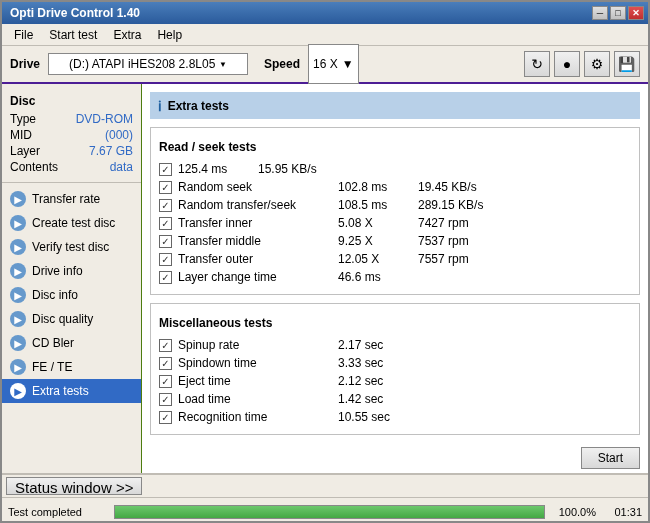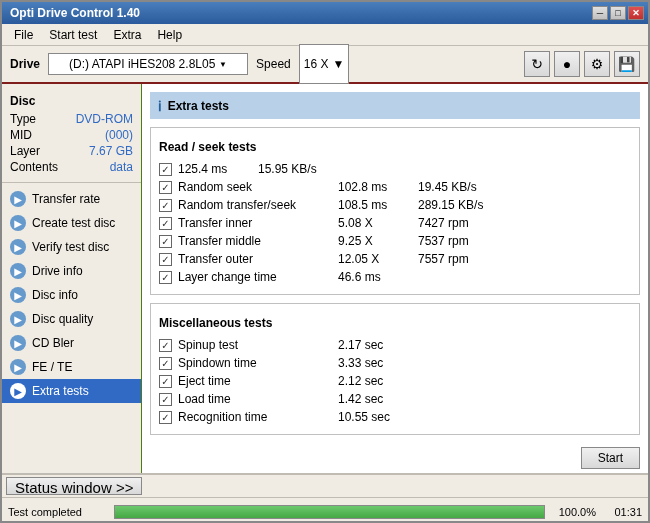--- a/index.html
+++ b/index.html
@@ -45,35 +45,35 @@
     }
 
     
     .drive-bar {
       background: #f0ece4;
       height: 38px;
       display: flex;
       align-items: center;
       padding: 0 8px;
       gap: 8px;
-      border-bottom: 2px solid #7f1d1d;
+      border-bottom: 2px solid #4c1d95;
     }
     .drive-label { font-weight: bold; font-size: 12px; }
     .drive-select {
       background: white;
       border: 1px solid #888;
       height: 22px;
       padding: 0 20px;
       font-size: 11px;
       display: flex; align-items: center; justify-content: space-between;
       min-width: 200px;
       cursor: pointer;
     }
     .drive-select-arrow { font-size: 8px; }
-    .speed-label { font-weight: normal; }
+    .speed-label { font-weight: bold; margin-left: 8px; }
     .speed-select {
       background: white;
       border: 1px solid #888;
       height: 40px;
       padding: 0 4px;
       font-size: 11px;
       display: flex; align-items: center; gap: 4px;
       cursor: pointer;
     }
     .drive-icons { display: flex; gap: 4px; margin-left: auto; }
@@ -377,21 +377,21 @@
         <span class="test-name">Layer change time</span>
         <span class="test-val1">46.6 ms</span>
         <span class="test-val2"></span>
       </div>
     </div>
 
     <div class="test-section">
       <div class="section-title">Miscellaneous tests</div>
       <div class="test-row">
         <div class="test-checkbox">✓</div>
-        <span class="test-name">Spinup test</span>
+        <span class="test-name">Spinup rate</span>
         <span class="test-val1">2.17 sec</span>
         <span class="test-val2"></span>
       </div>
       <div class="test-row">
         <div class="test-checkbox">✓</div>
         <span class="test-name">Spindown time</span>
         <span class="test-val1">3.33 sec</span>
         <span class="test-val2"></span>
       </div>
       <div class="test-row">

